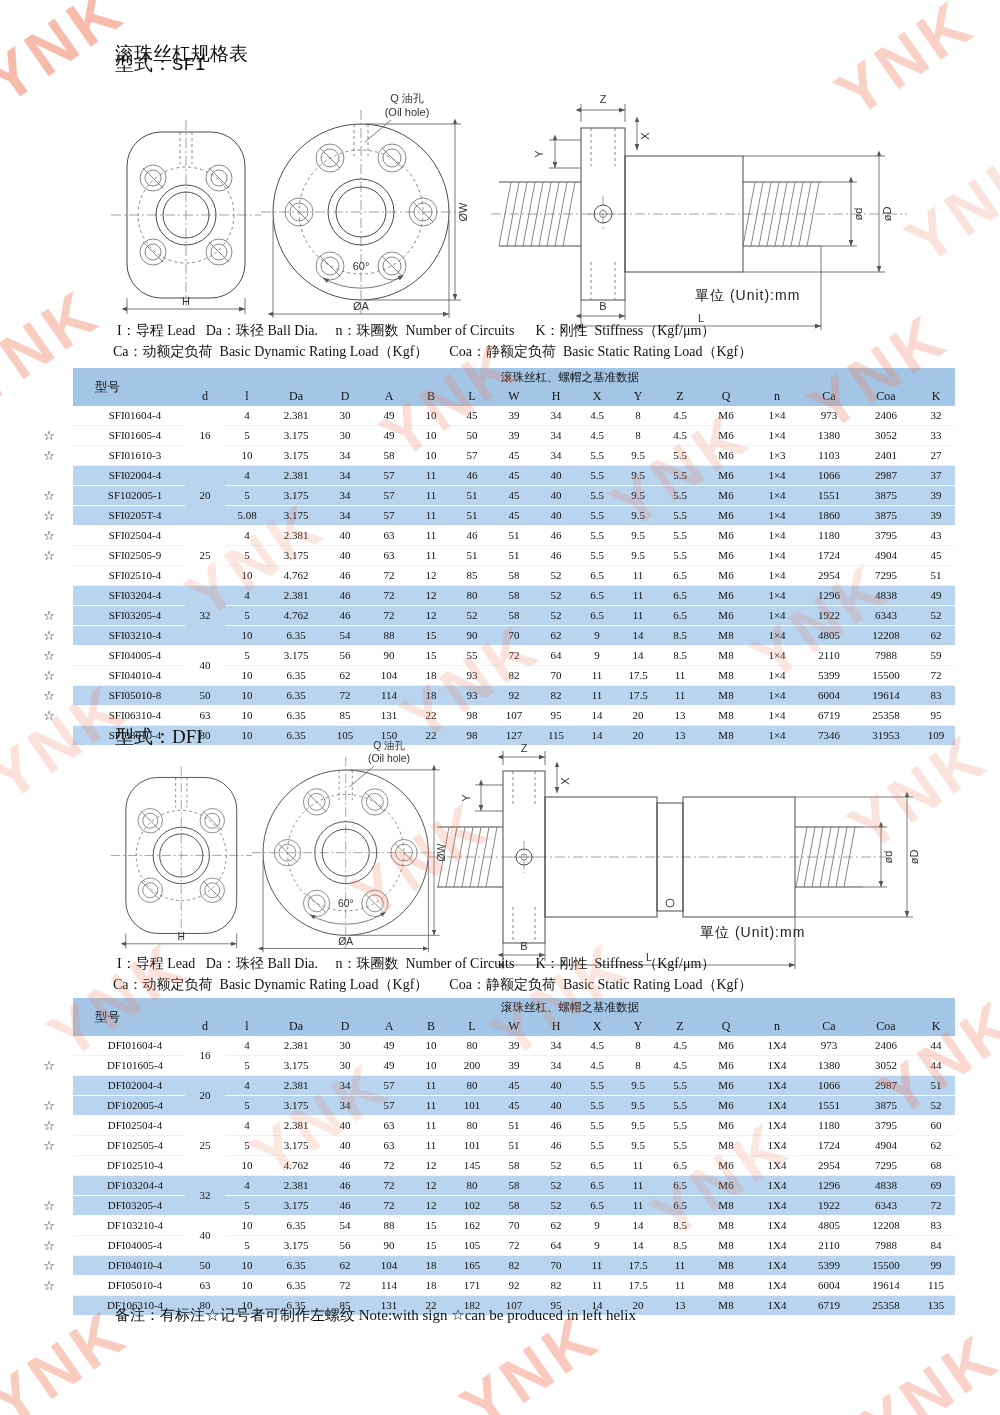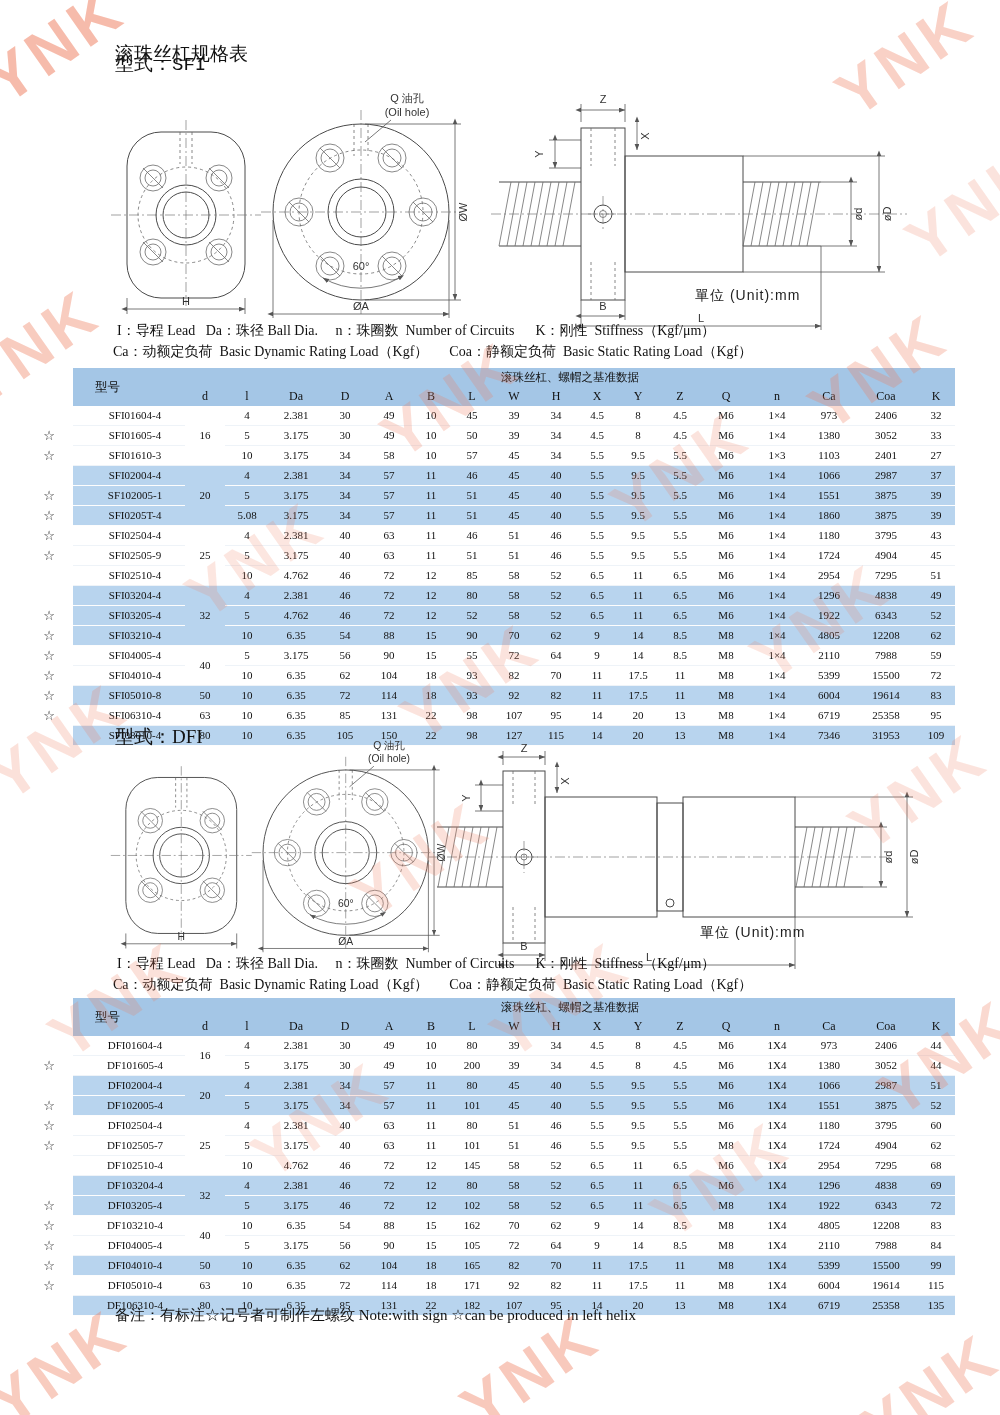--- a/index.html
+++ b/index.html
@@ -896,21 +896,21 @@
             <td>9.5</td>
             <td>5.5</td>
             <td>M6</td>
             <td>1X4</td>
             <td>1180</td>
             <td>3795</td>
             <td>60</td>
           </tr>
           <tr>
             <td class="starcell">☆</td>
-            <td class="model">DF102505-7</td>
+            <td class="model">DF102505-4</td>
             <td>5</td>
             <td>3.175</td>
             <td>40</td>
             <td>63</td>
             <td>11</td>
             <td>101</td>
             <td>51</td>
             <td>46</td>
             <td>5.5</td>
             <td>9.5</td>

